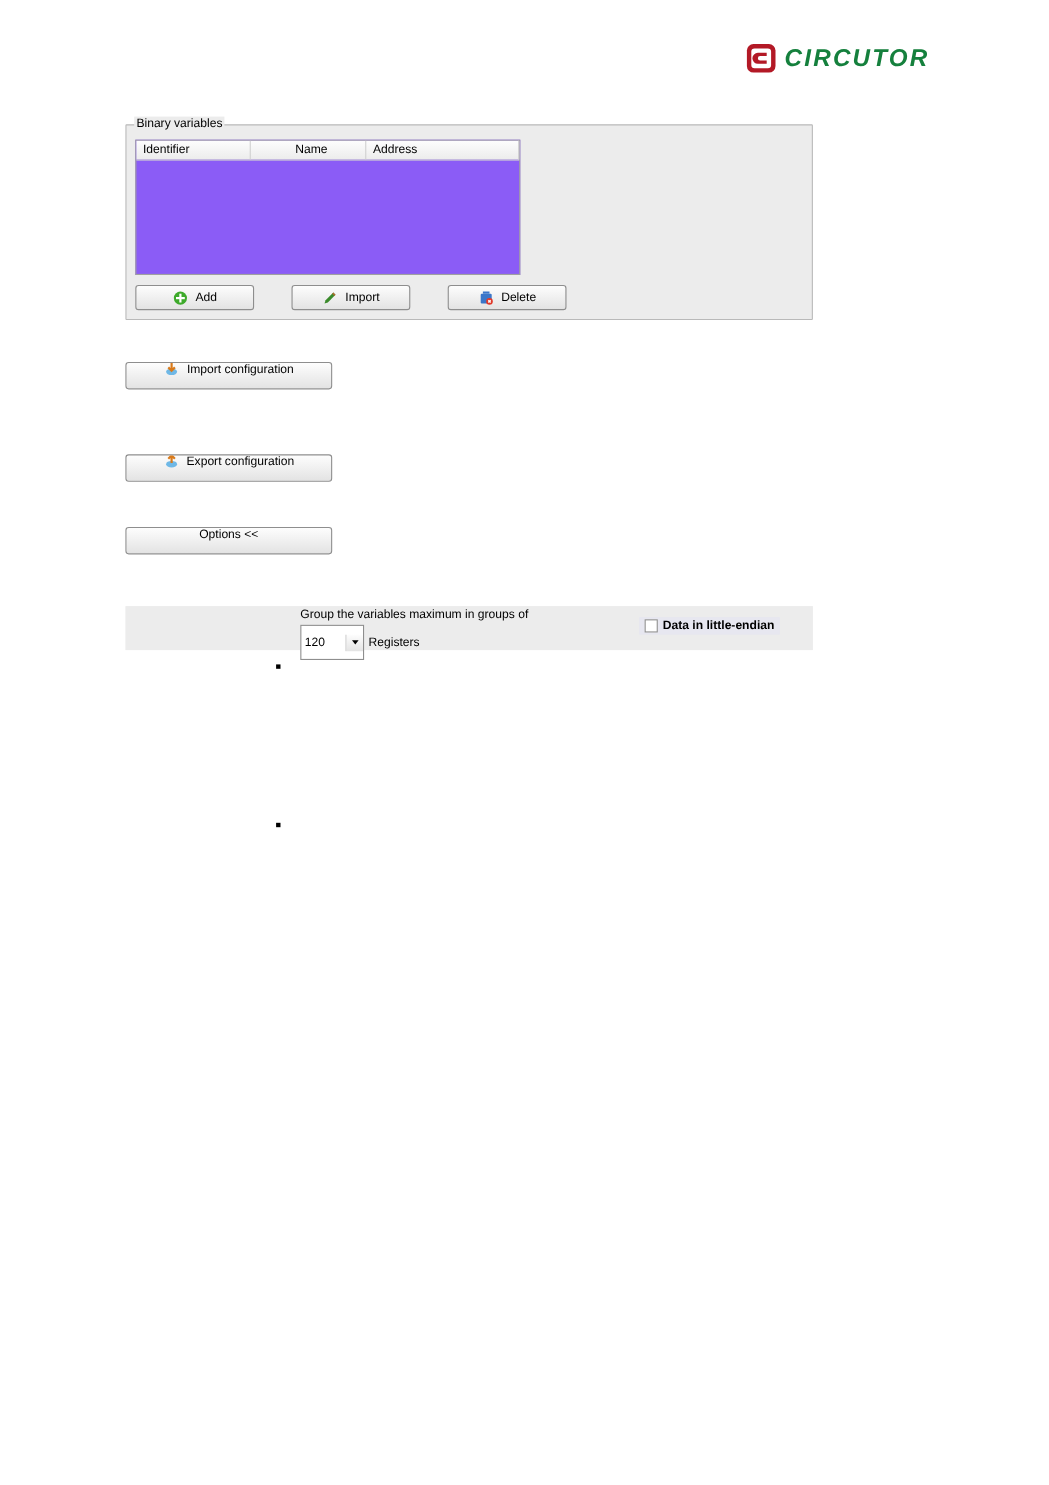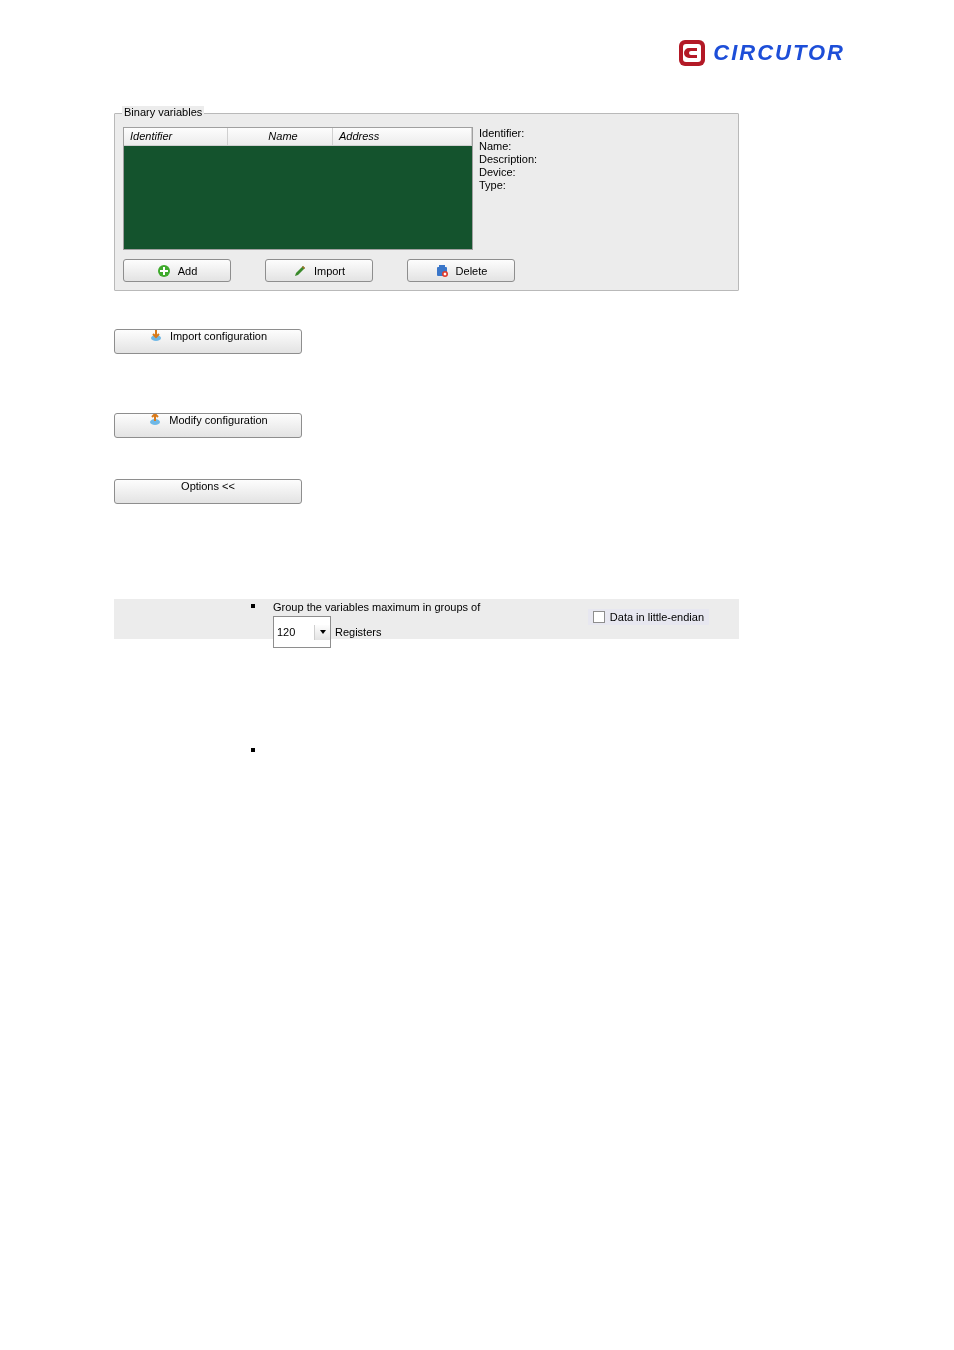--- a/index.html
+++ b/index.html
@@ -29,21 +29,21 @@
     display: inline-flex;
     align-items: center;
     justify-content: center;
   }
   .logo-text {
     font-family: "Arial Black", Arial, sans-serif;
     font-weight: 800;
     font-style: italic;
     letter-spacing: 2px;
     font-size: 22px;
-    color: #1d4ed8;
+    color: #15803d;
   }
 
   
   .binary-vars {
     position: absolute;
     top: 113px;
     left: 114px;
     width: 625px;
     height: 178px;
     border: 1px solid #b9b9b9;
@@ -59,24 +59,23 @@
     padding: 0 2px;
     font-size: 11px;
     color: #000;
   }
   .table-area {
     position: absolute;
     top: 13px;
     left: 8px;
     width: 350px;
     height: 123px;
-    background: #14532d;
+    background: #8b5cf6;
     border: 1px solid #a0a0a0;
     box-sizing: border-box;
-    font-style: italic;
   }
   .table-hdr {
     display: flex;
     width: 100%;
     height: 17px;
     background: linear-gradient(#fdfdfd, #ececec);
     border-bottom: 1px solid #d0d0d0;
     font-size: 11px;
   }
   .table-hdr .col {
@@ -151,21 +150,20 @@
   
   .options-row {
     position: absolute;
     top: 551px;
     left: 114px;
     width: 625px;
     height: 40px;
     background: #ececec;
     font-size: 11px;
     box-sizing: border-box;
-    margin-top: 48px;
   }
   .group-text {
     position: absolute;
     left: 159px;
     top: 2px;
   }
   .regs-select {
     position: absolute;
     left: 159px;
     top: 17px;
@@ -199,20 +197,21 @@
   }
   .little-endian {
     position: absolute;
     right: 30px;
     top: 10px;
     display: flex;
     align-items: center;
     gap: 5px;
     background: #e7e7f0;
     padding: 2px 5px;
+    font-weight: bold;
   }
   .chk {
     width: 12px;
     height: 12px;
     border: 1px solid #8e8e8e;
     background: #fff;
     box-sizing: border-box;
   }
 
   
@@ -243,27 +242,20 @@
   <span class="binary-vars-legend">Binary variables</span>
 
   <div class="table-area">
     <div class="table-hdr">
       <div class="col col-identifier">Identifier</div>
       <div class="col col-name">Name</div>
       <div class="col col-address">Address</div>
     </div>
   </div>
 
-  <div class="details-area">
-    <div>Identifier:</div>
-    <div>Name:</div>
-    <div>Description:</div>
-    <div>Device:</div>
-    <div>Type:</div>
-  </div>
 
   <div class="action-row">
     <span class="win-btn">
       <span class="icon">
         <svg width="14" height="14" viewBox="0 0 14 14">
             <circle cx="7" cy="7" r="6" fill="#3eaa2b"></circle>
             <rect x="6" y="3" width="2" height="8" fill="#fff"></rect>
             <rect x="3" y="6" width="8" height="2" fill="#fff"></rect>
           </svg>
       </span>
@@ -303,21 +295,21 @@
   <span>Import configuration</span>
 </span>
 
 <span class="standalone-btn btn-export">
   <span class="icon">
     <svg width="14" height="14" viewBox="0 0 14 14">
         <ellipse cx="7" cy="8" rx="5" ry="3" fill="#6fb8e6"></ellipse>
         <path d="M7 7 L7 0 M4 3 L7 0 L10 3" stroke="#d97a1a" stroke-width="2" fill="none"></path>
       </svg>
   </span>
-  <span>Modify configuration</span>
+  <span>Export configuration</span>
 </span>
 
 <span class="standalone-btn btn-options">
   <span>Options &lt;&lt;</span>
 </span>
 
 <div class="options-row">
   <span class="group-text">Group the variables maximum in groups of</span>
   <span class="regs-select">
     <span class="sel">

